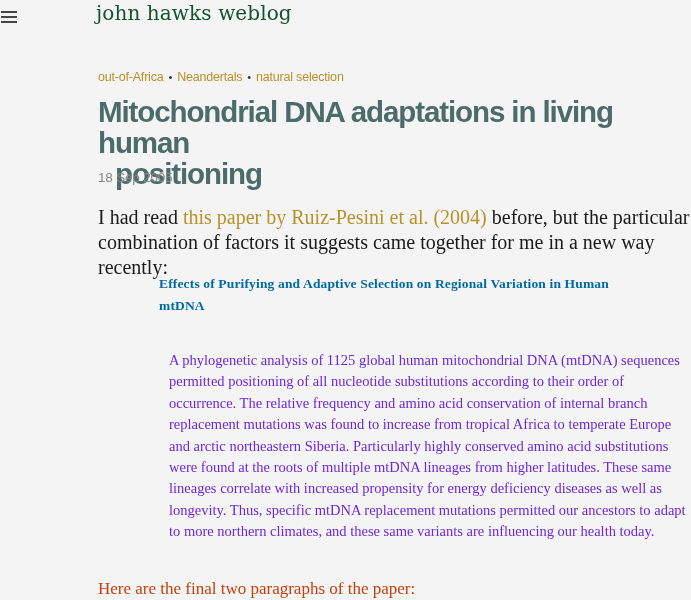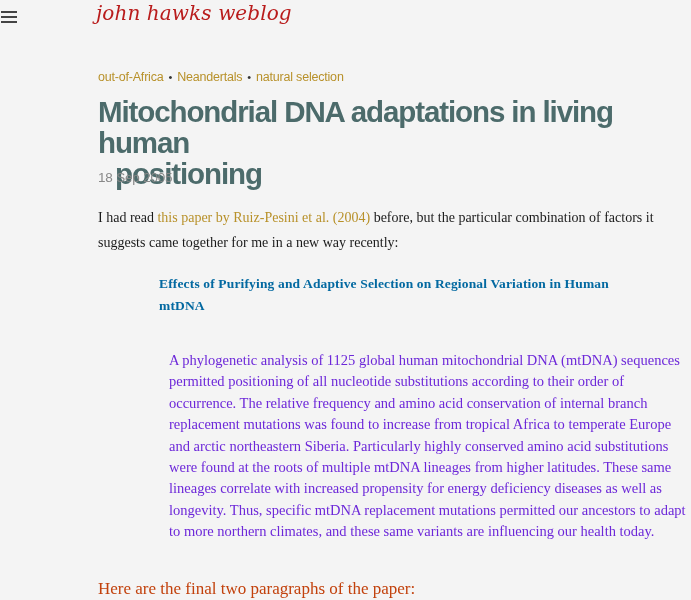--- a/index.html
+++ b/index.html
@@ -26,23 +26,22 @@
       display: block;
       height: 2px;
       background: #444;
       margin-bottom: 3px;
     }
     .site-title {
       position: absolute;
       left: 96px;
       top: 1px;
       font-family: "DejaVu Serif", serif;
-      font-style: italic;
       font-size: 20px;
-      color: #b91c1c;
+      color: #14532d;
       text-decoration: none;
       letter-spacing: 0.1px;
     }
     .tags {
       position: absolute;
       left: 98px;
       top: 70px;
       font-family: "Liberation Sans", sans-serif;
       font-size: 12.5px;
       color: #b8912a;
@@ -83,21 +82,21 @@
       color: #888;
       letter-spacing: -0.2px;
     }
     .intro {
       position: absolute;
       left: 98px;
       top: 205px;
       width: 592px;
       margin: 0;
       font-family: "Liberation Serif", serif;
-      font-size: 14px;
+      font-size: 20px;
       line-height: 25px;
       color: #1a1a1a;
     }
     .intro a {
       color: #b8912a;
       text-decoration: none;
     }
     .quote-title {
       position: absolute;
       left: 159px;

